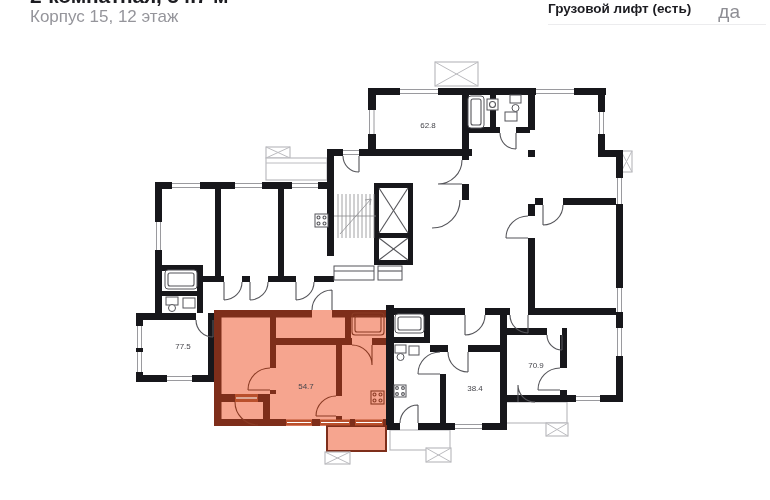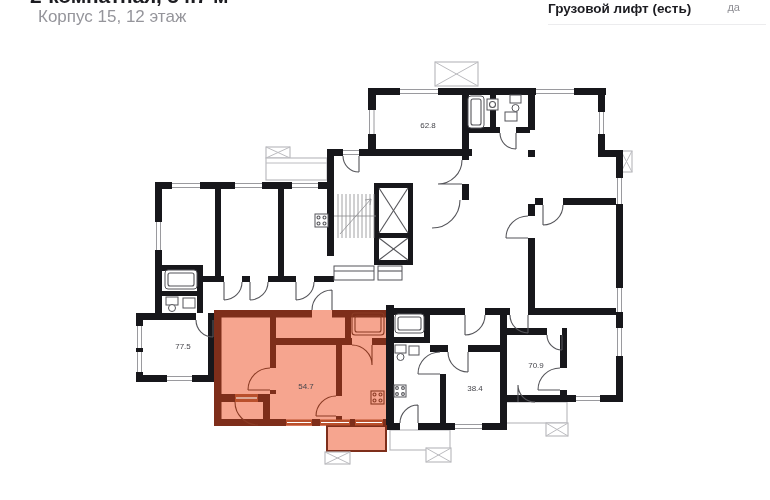--- a/index.html
+++ b/index.html
@@ -1,25 +1,25 @@
 <!DOCTYPE html>
 <html><head>
 <meta charset="utf-8">
 <style>
   * { box-sizing: border-box; margin: 0; padding: 0; }
   html,body { width:770px; height:500px; overflow:hidden; background:#fff;
     font-family:"Liberation Sans", sans-serif; }
   .stage { position:relative; width:770px; height:500px; overflow:hidden; background:#fff; }
   .title { position:absolute; left:30px; top:-16px; font-size:21px; font-weight:700;
     color:#1c1c21; letter-spacing:-0.2px; white-space:nowrap; }
-  .subtitle { position:absolute; left:38px; top:7px; font-size:17px; color:#95959b; white-space:nowrap; }
+  .subtitle { position:absolute; left:30px; top:7px; font-size:17px; color:#95959b; white-space:nowrap; }
   .spec { position:absolute; left:548px; top:1px; width:218px; display:flex;
     justify-content:space-between; align-items:flex-start; }
   .spec .lbl { font-size:13.5px; font-weight:700; color:#1c1c21;text-align:center; }
-  .spec .val { font-size:11px; color:#8e8e94; padding-right:26px; }
+  .spec .val { font-size:19px; color:#8e8e94; padding-right:26px; }
   .spec-divider { position:absolute; left:548px; top:24px; width:218px; height:1px; background:#ececee; }
   svg { position:absolute; left:0; top:0; }
   svg text { font-family:"Liberation Sans", sans-serif; font-size:8px; fill:#46464c; }
   .wall { fill:#17171b; }
   .hwall { fill:#7e2e1a; }
   .thin { stroke:#55555a; stroke-width:1.1; fill:none; }
   .thinfill { stroke:#55555a; stroke-width:1; fill:#fff; }
   .winline { stroke:#9a9a9e; stroke-width:1; }
   .gray { stroke:#bcbcc0; stroke-width:1.2; fill:#fff; }
   .grayline { stroke:#bcbcc0; stroke-width:1; }

